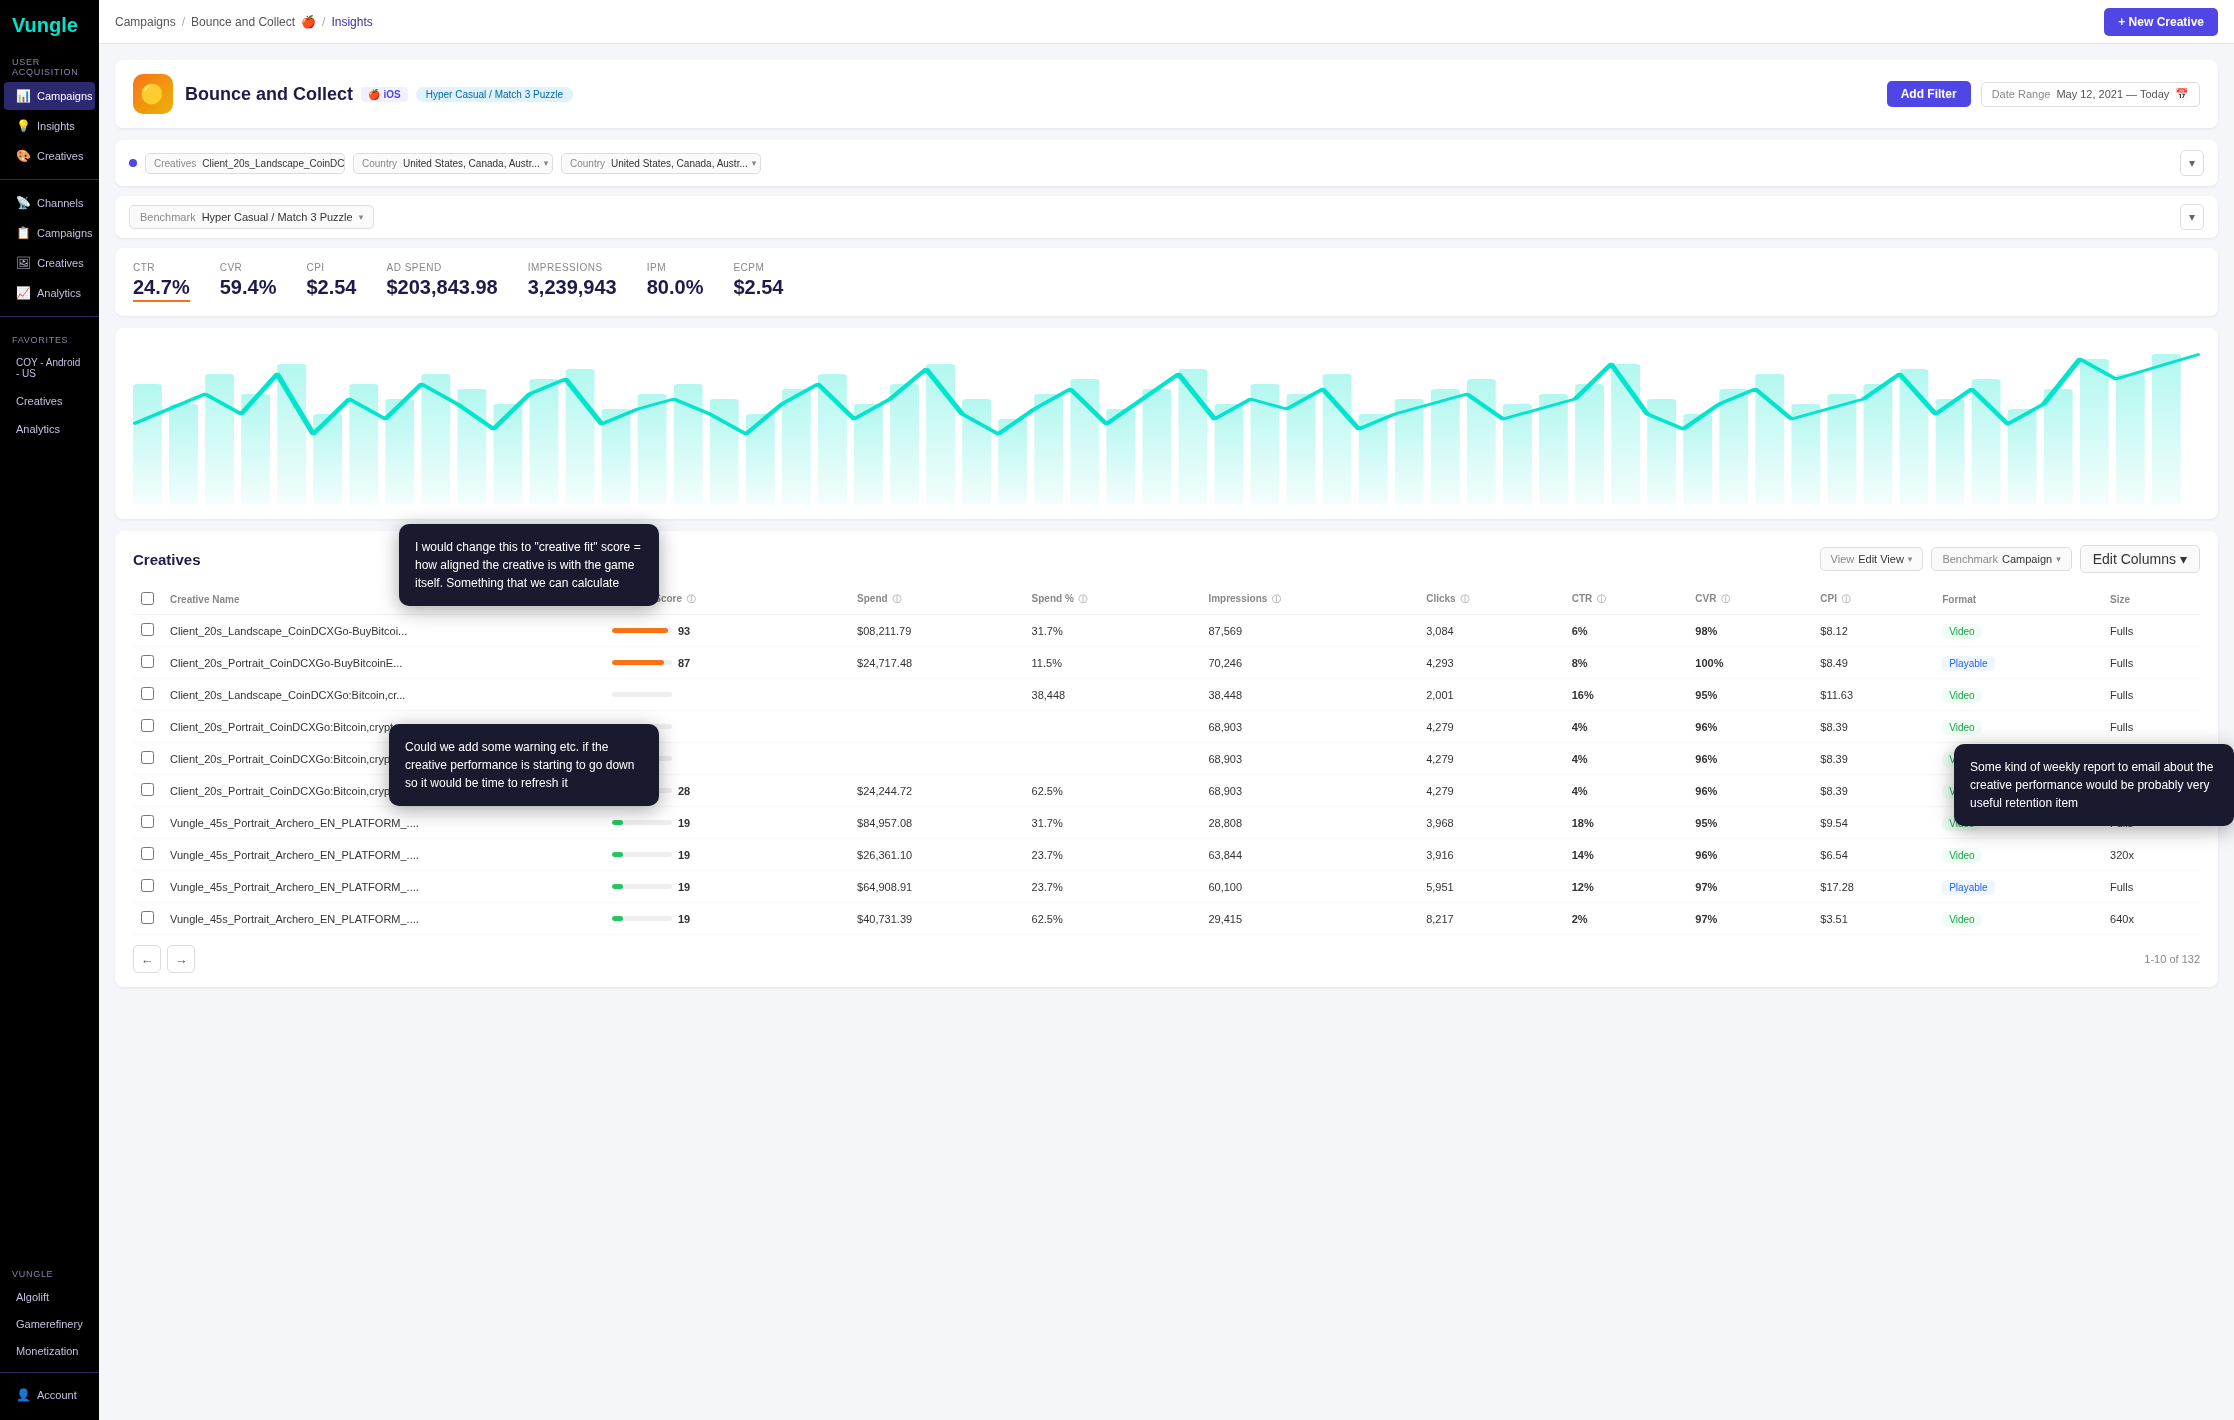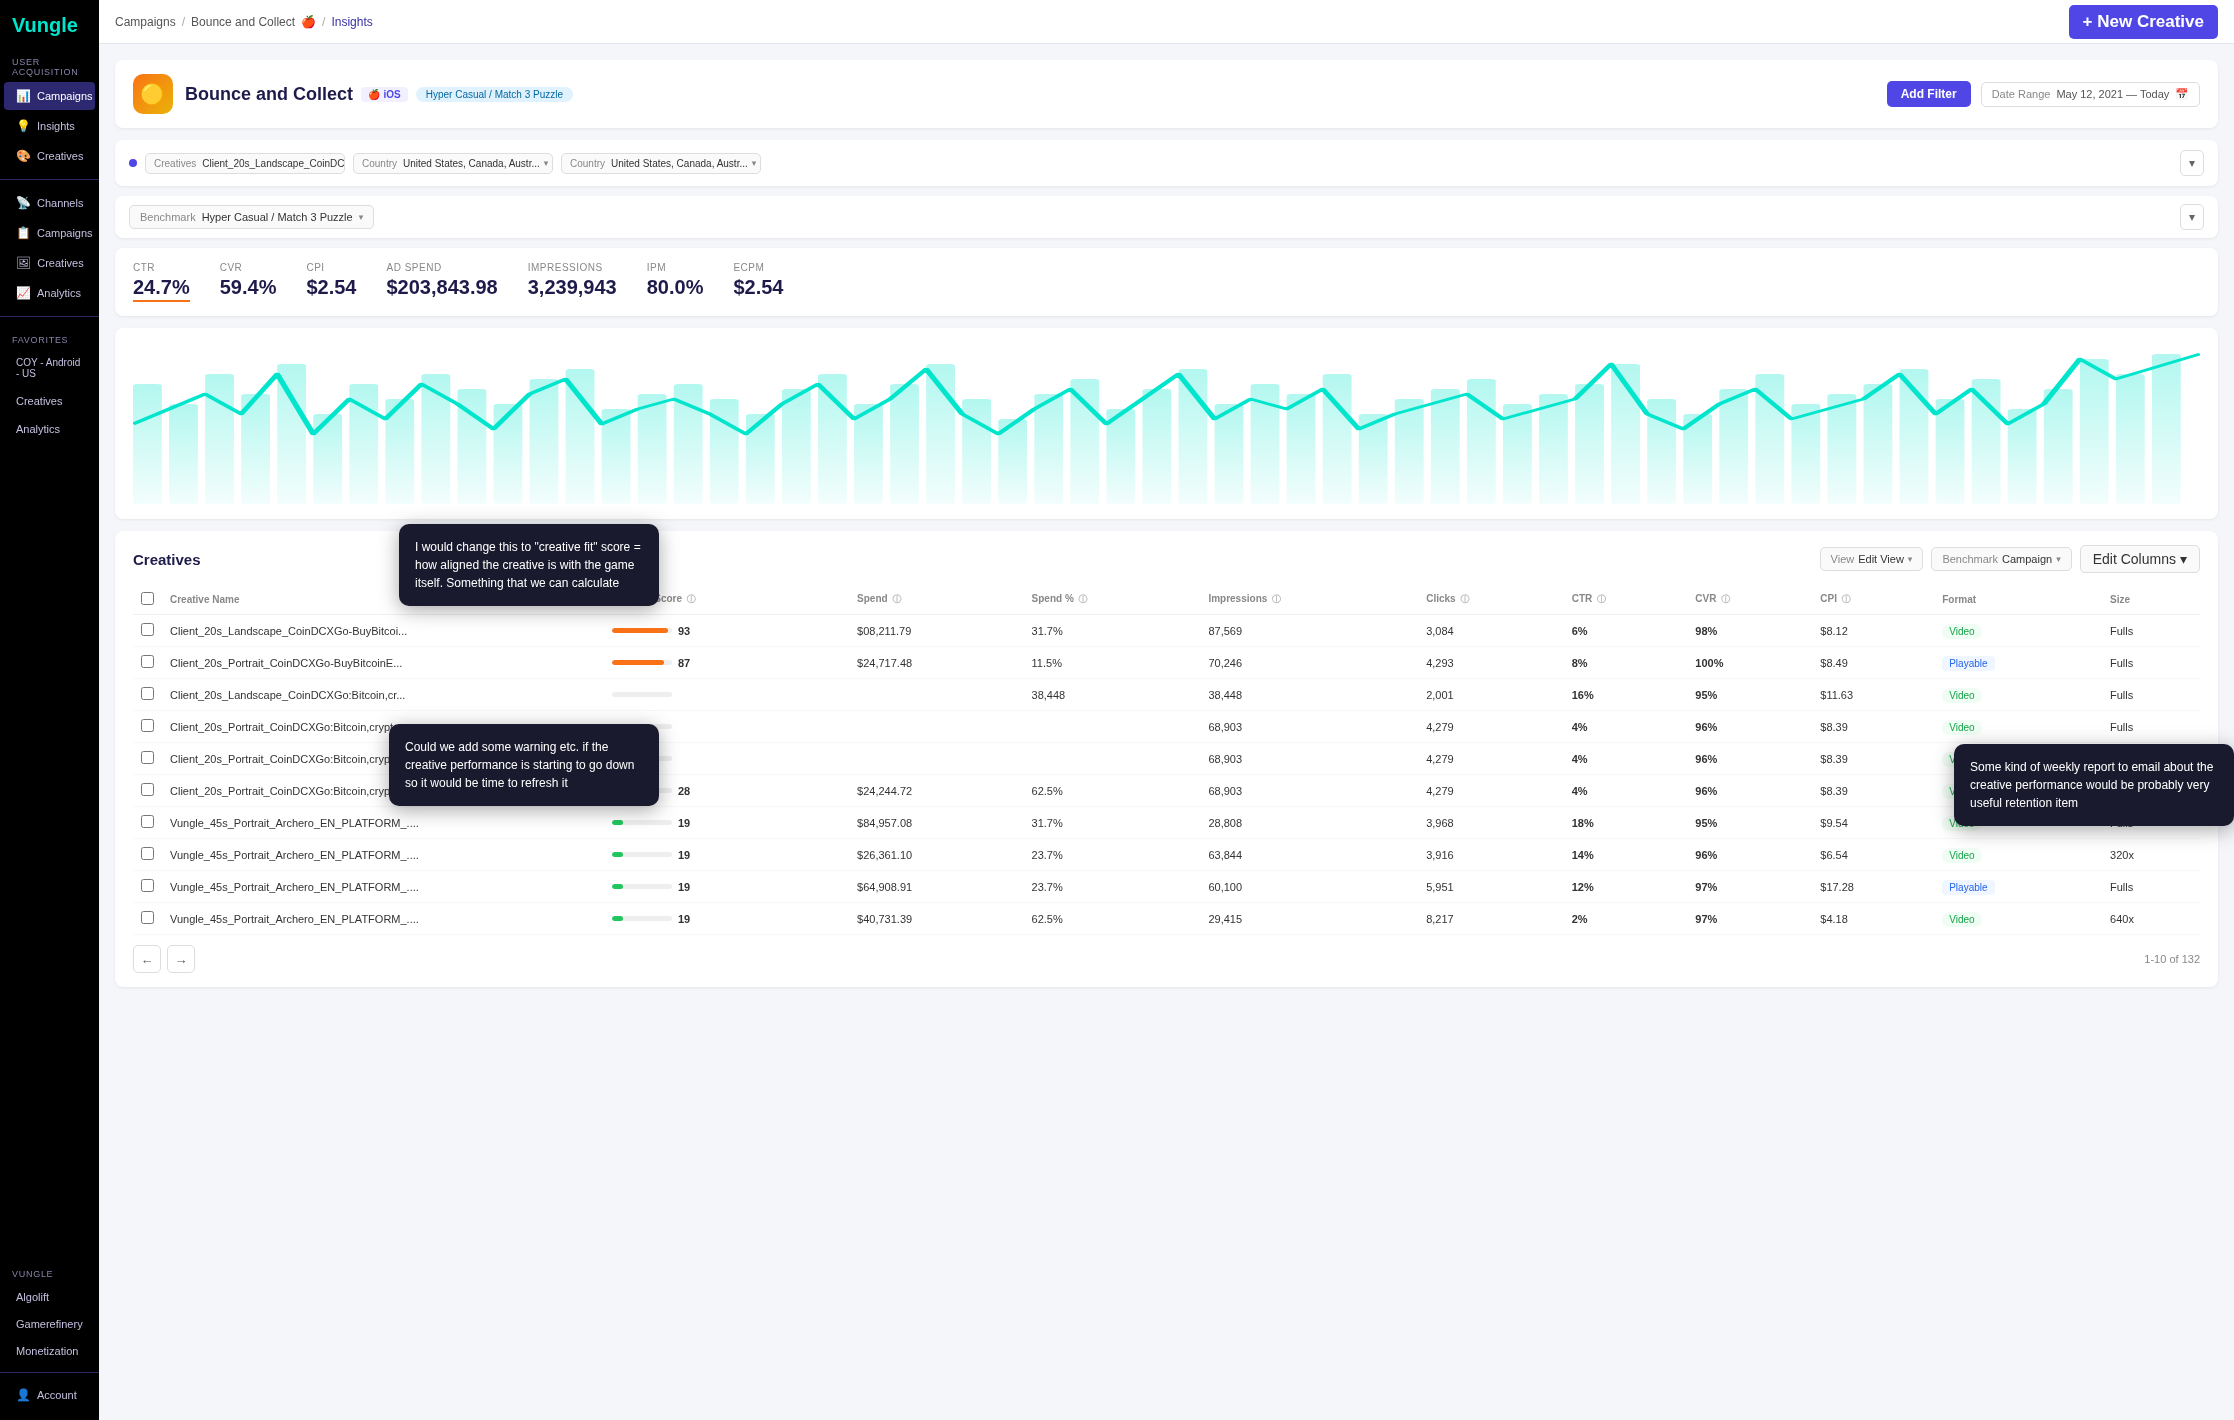--- a/index.html
+++ b/index.html
@@ -74,21 +74,21 @@
     }
     .breadcrumb a { color: #555; text-decoration: none; }
     .breadcrumb-sep { color: #aaa; }
     .breadcrumb-current { color: #3730a3; font-weight: 500; }
     .btn-new-creative {
       background: #4f46e5;
       color: #fff;
       border: none;
       border-radius: 5px;
       padding: 7px 14px;
-      font-size: 17px;
+      font-size: 12px;
       font-weight: 600;
       cursor: pointer;
       display: flex;
       align-items: center;
       gap: 5px;
     }
 
     
     #content {
       flex: 1;
@@ -894,21 +894,21 @@
           </div>
           <span class="score-val">19</span>
         </div>
       </td>
       <td>$40,731.39</td>
       <td>62.5%</td>
       <td>29,415</td>
       <td>8,217</td>
       <td class="ctr-bold">2%</td>
       <td class="cvr-bold">97%</td>
-      <td>$4.18</td>
+      <td>$3.51</td>
       <td><span class="tag-video">Video</span></td>
       <td>640x</td>
     </tr>
           </tbody>
       </table>
 
       <div class="table-footer">
         <div class="pagination-btns">
           <button class="pagination-btn">←</button>
           <button class="pagination-btn">→</button>

